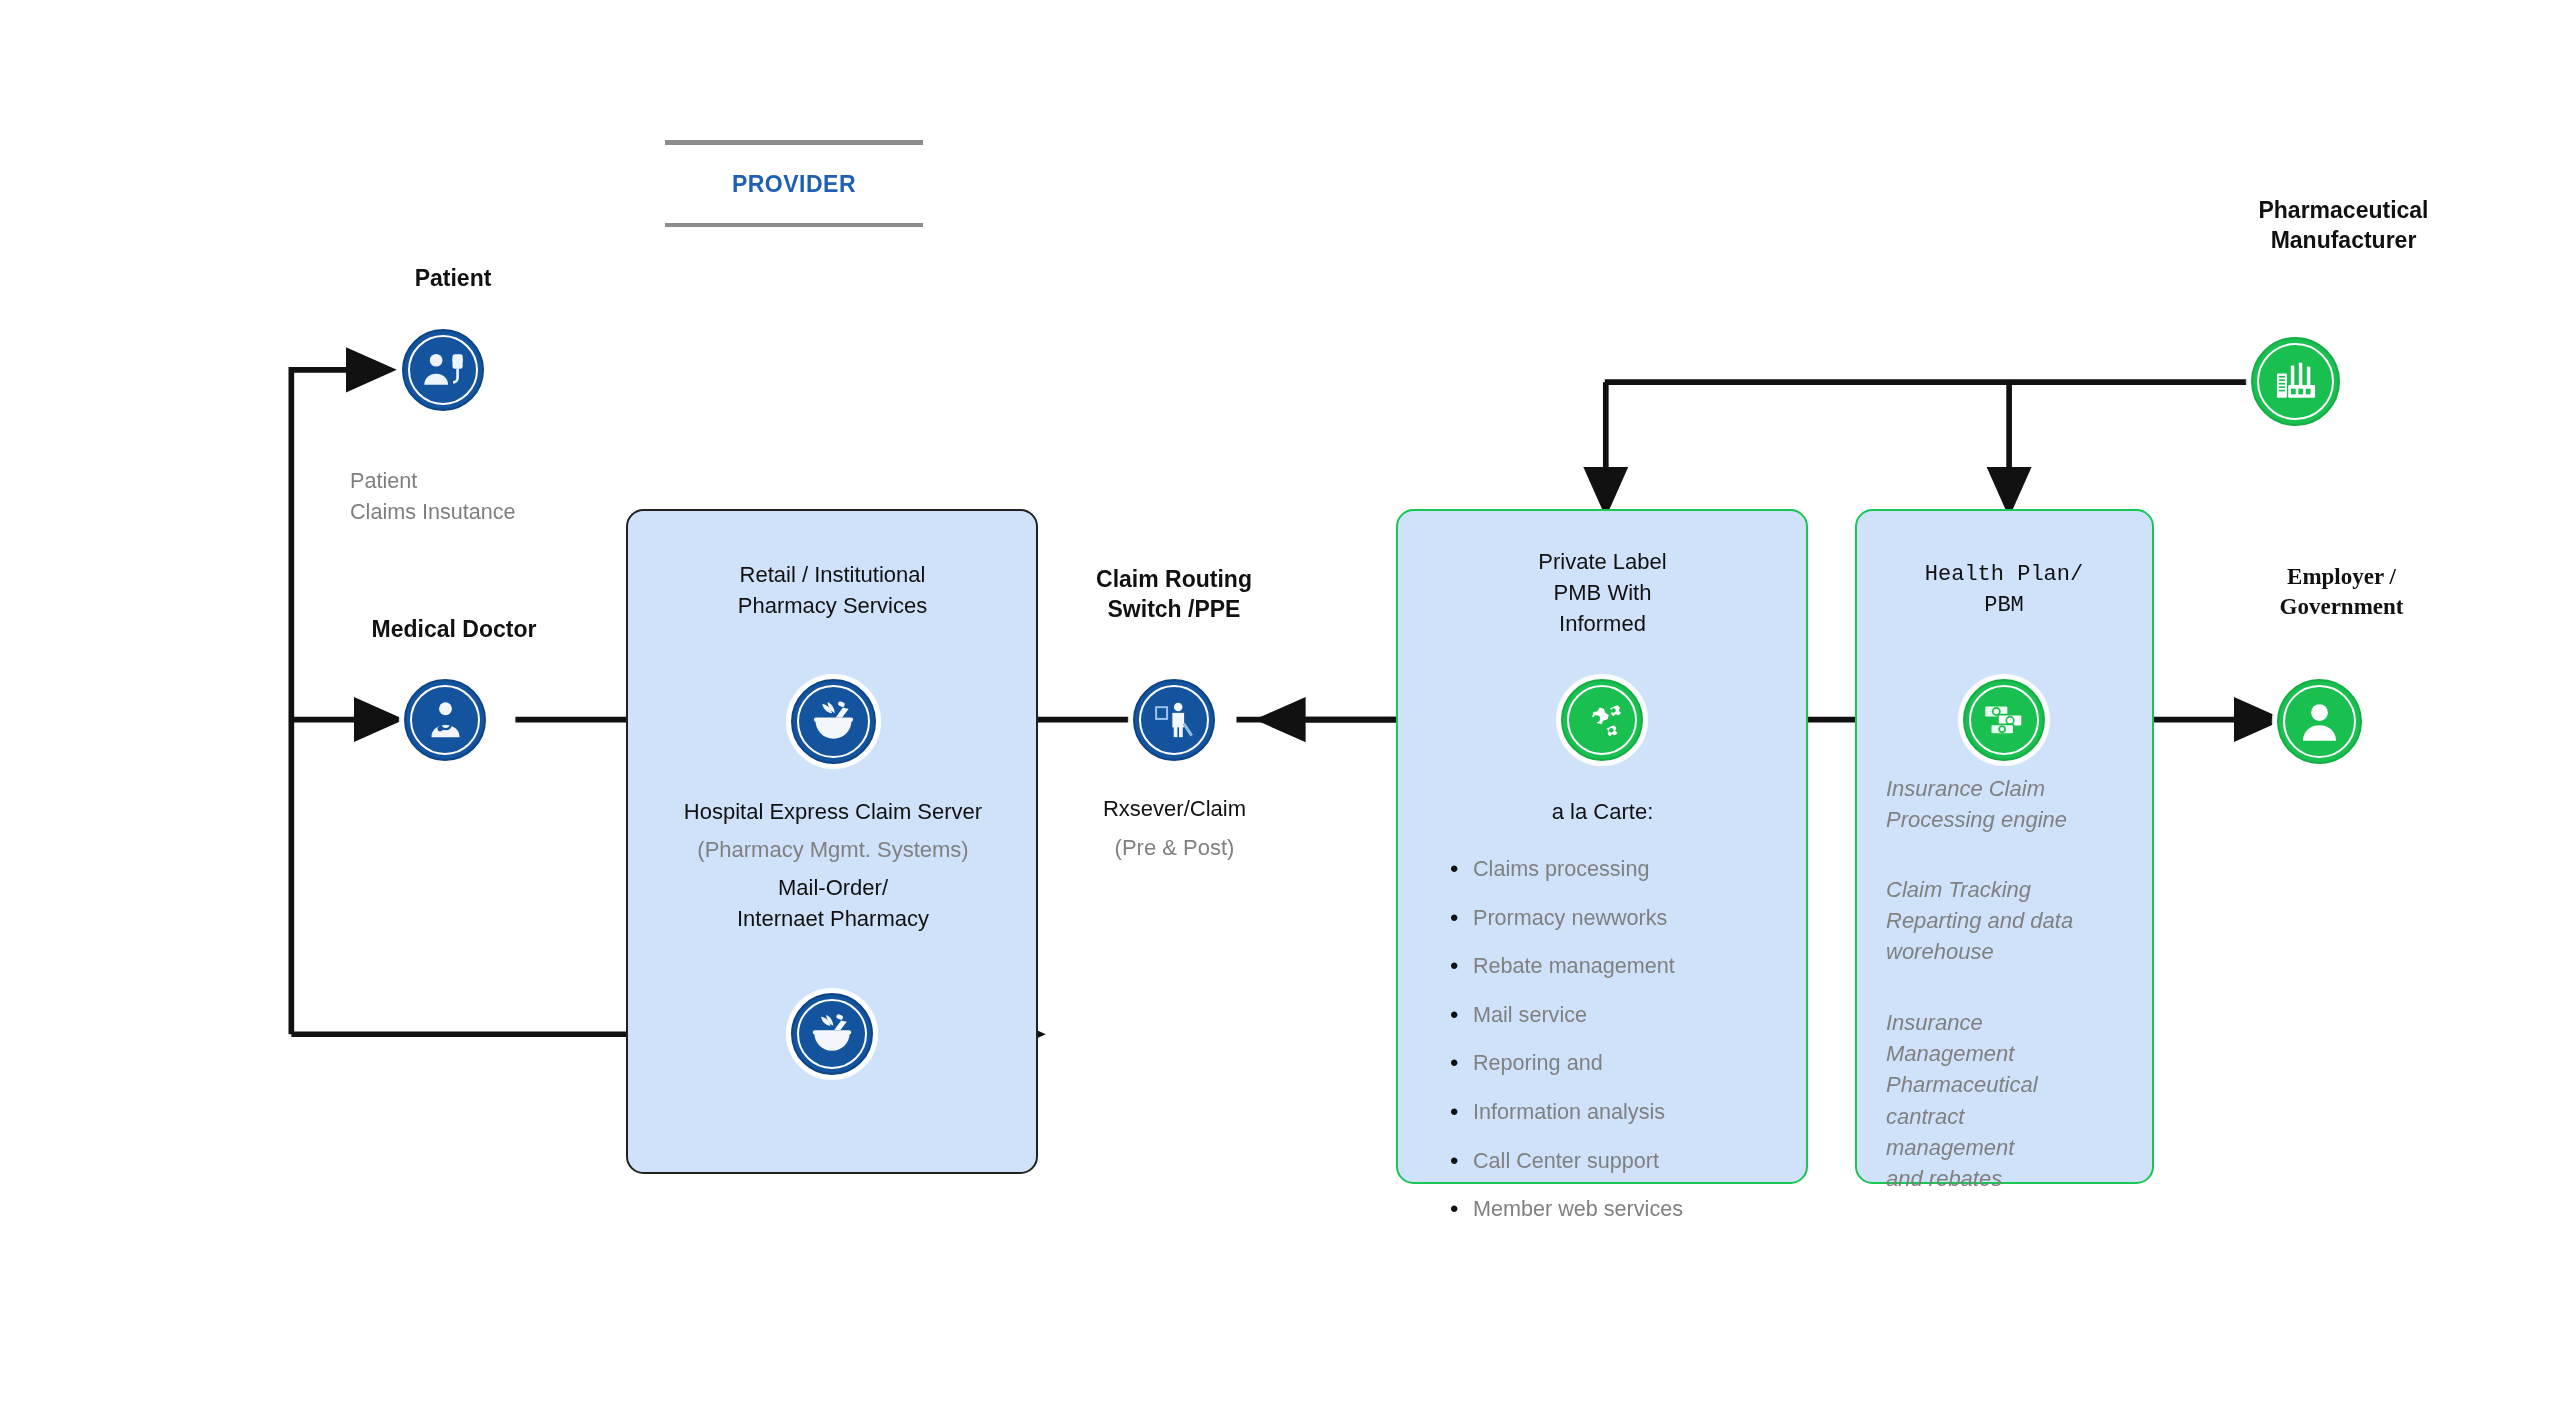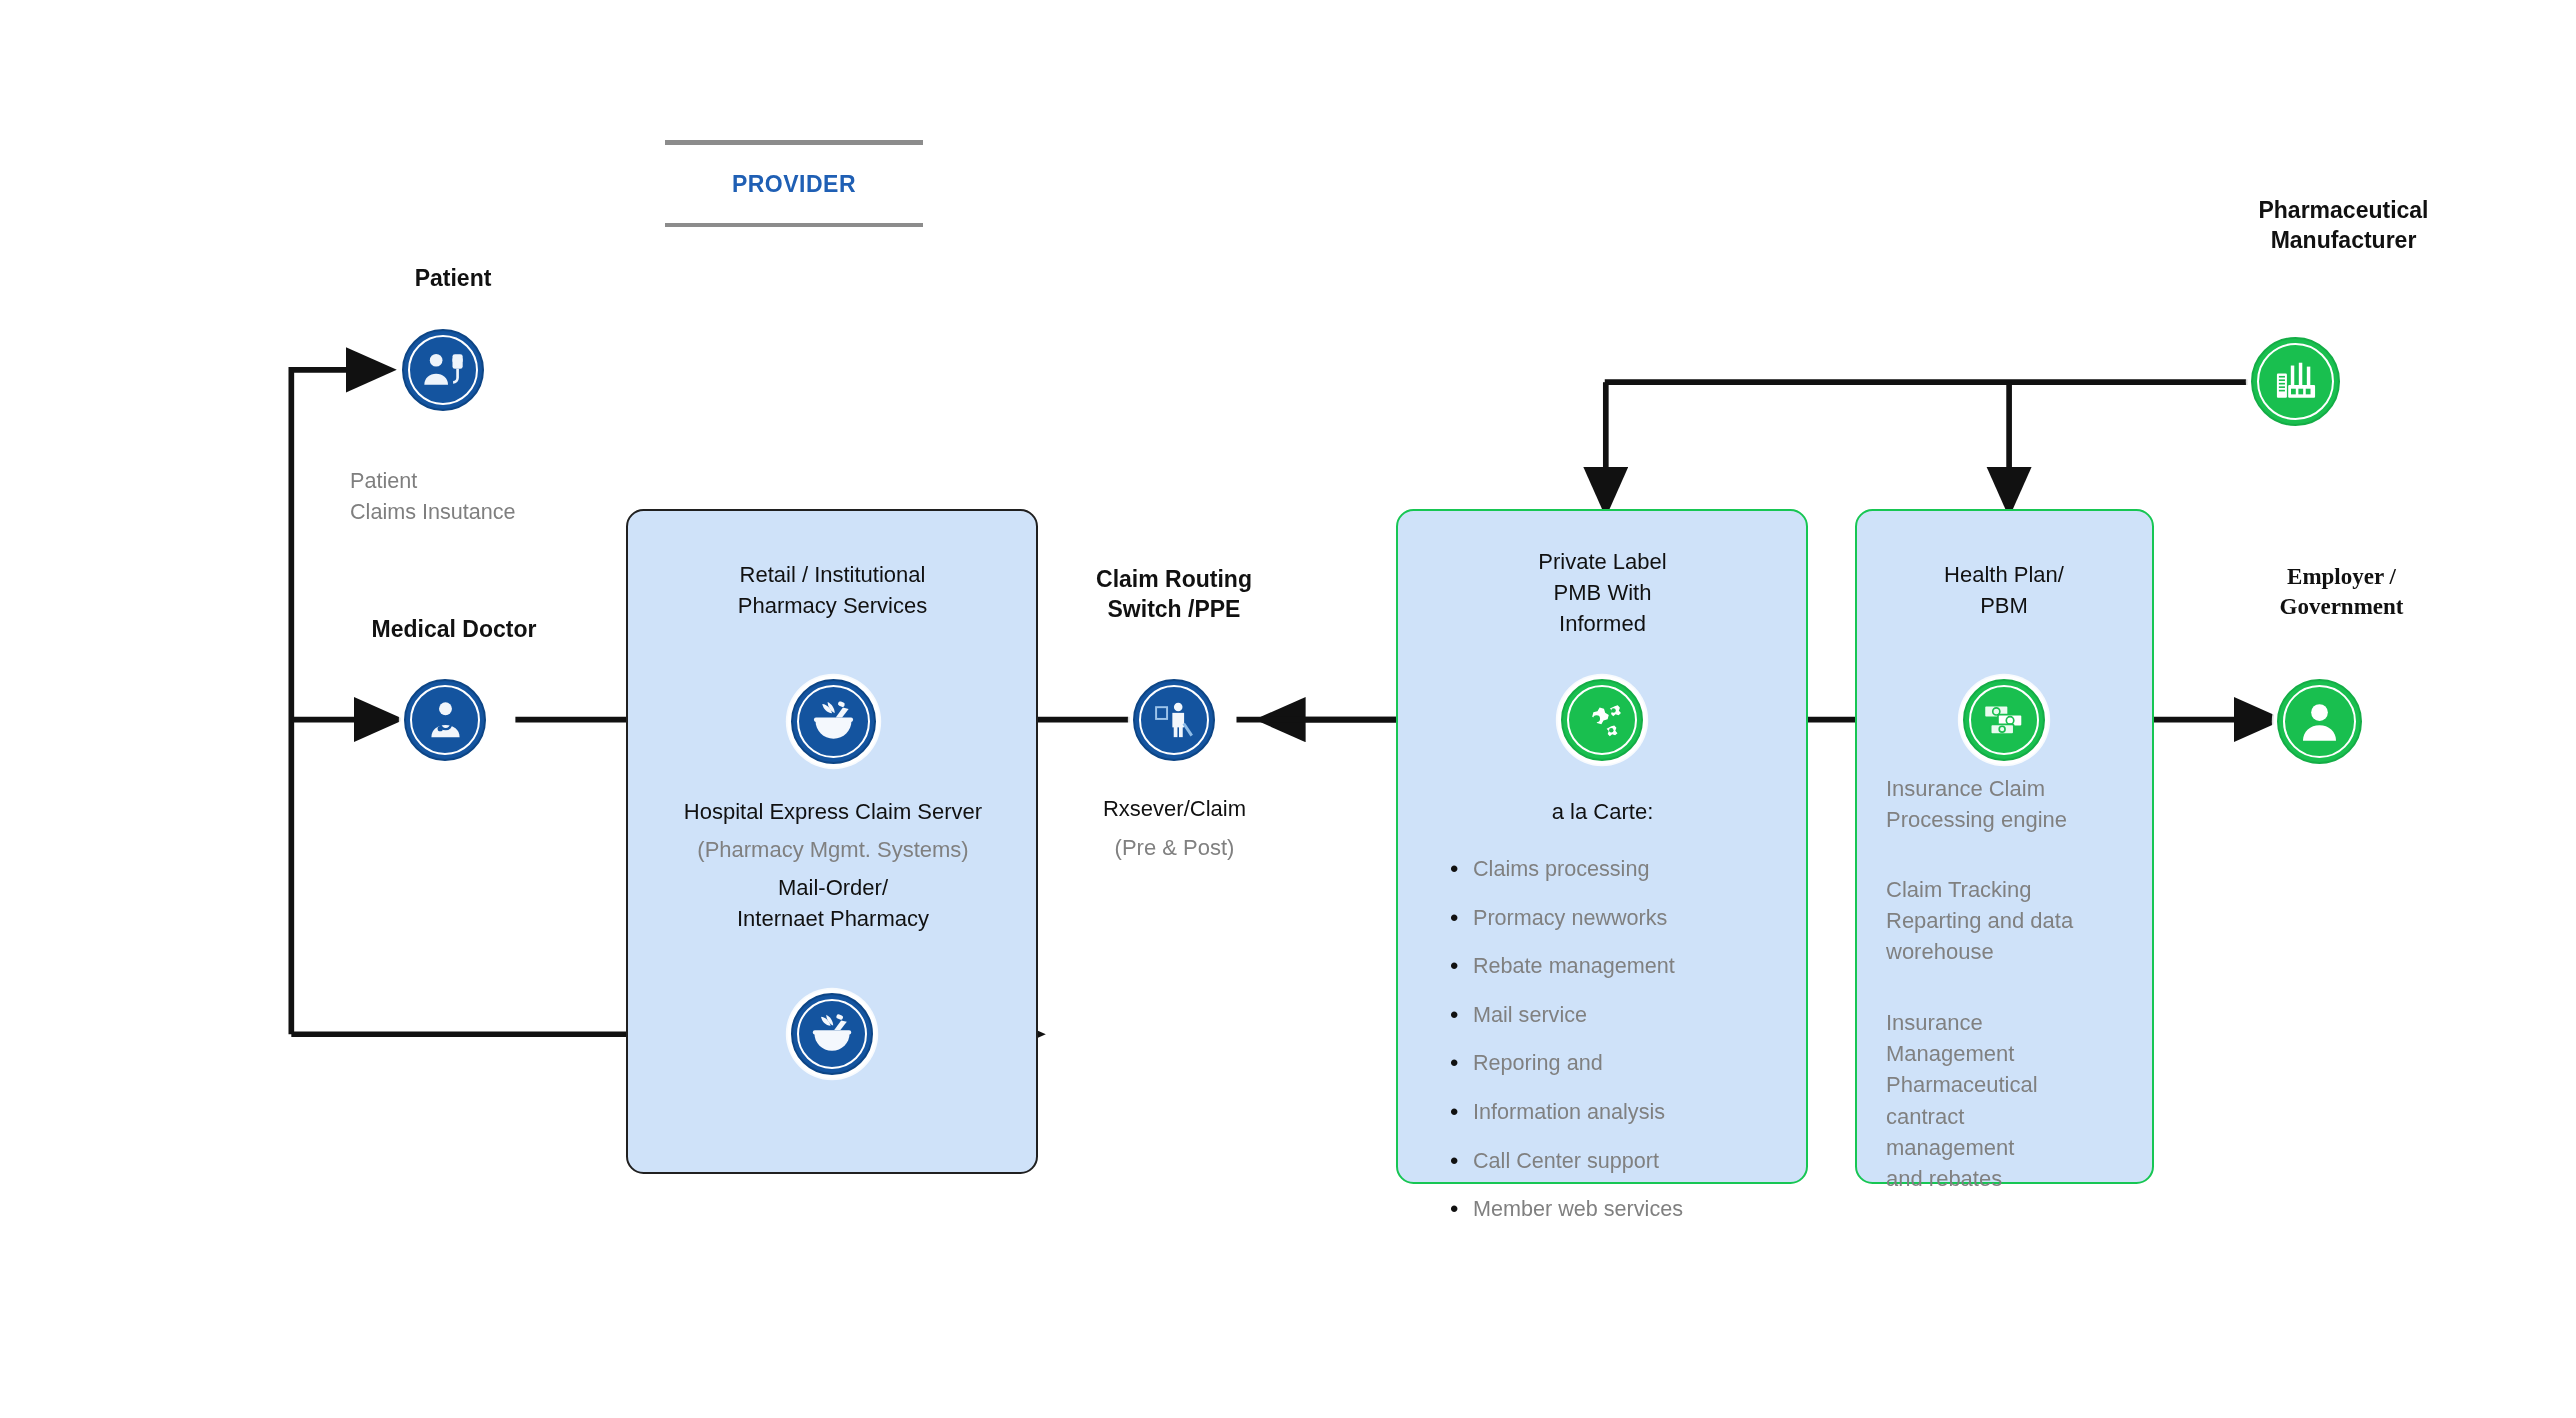--- a/index.html
+++ b/index.html
@@ -87,21 +87,21 @@
   .panel-text {
     position: absolute;
     text-align: center;
     font-size: 22px;
     color: #111111;
     line-height: 1.42;
     white-space: pre-line;
     z-index: 3;
   }
   .panel-text.muted { color: #808080; }
-  .panel-text.left { text-align: left; }
+  .panel-text.left { text-align: left; font-style: italic; }
 
   ul.alacarte {
     position: absolute;
     margin: 0;
     padding: 0 0 0 30px;
     list-style: none;
     z-index: 3;
   }
   ul.alacarte li {
     color: #808080;
@@ -271,21 +271,21 @@
     <li>Claims processing</li>
     <li>Prormacy newworks</li>
     <li>Rebate management</li>
     <li>Mail service</li>
     <li>Reporing and</li>
     <li>Information analysis</li>
     <li>Call Center support</li>
     <li>Member web services</li>
   </ul>
 
-  <div class="panel-text" style="left:1865px; top:559px; width:278px;">Health Plan/
+  <div class="panel-text" style="left:1865px; top:559px; width:278px;font-family:Liberation Mono, monospace;">Health Plan/
 PBM</div>
 
   <div class="icon-node green" style="left:1963px; top:679px; width:82px; height:82px;">
     <span class="ring"></span>
     <svg width="50" height="50" viewBox="0 0 24 24">
       <rect x="2.6" y="5.1" width="11.4" height="5.6" rx="0.8" fill="#e9fbef" stroke="#19bf4f" stroke-width="0.8"></rect>
       <circle cx="8.3" cy="7.9" r="1.7" fill="none" stroke="#19bf4f" stroke-width="0.8"></circle>
       <rect x="9.1" y="9.4" width="11.6" height="5.6" rx="0.8" fill="#ffffff" stroke="#19bf4f" stroke-width="0.8"></rect>
       <circle cx="14.9" cy="12.2" r="1.8" fill="none" stroke="#19bf4f" stroke-width="0.8"></circle>
       <rect x="5.6" y="14.1" width="11.1" height="4.6" rx="0.8" fill="#e9fbef" stroke="#19bf4f" stroke-width="0.8"></rect>

